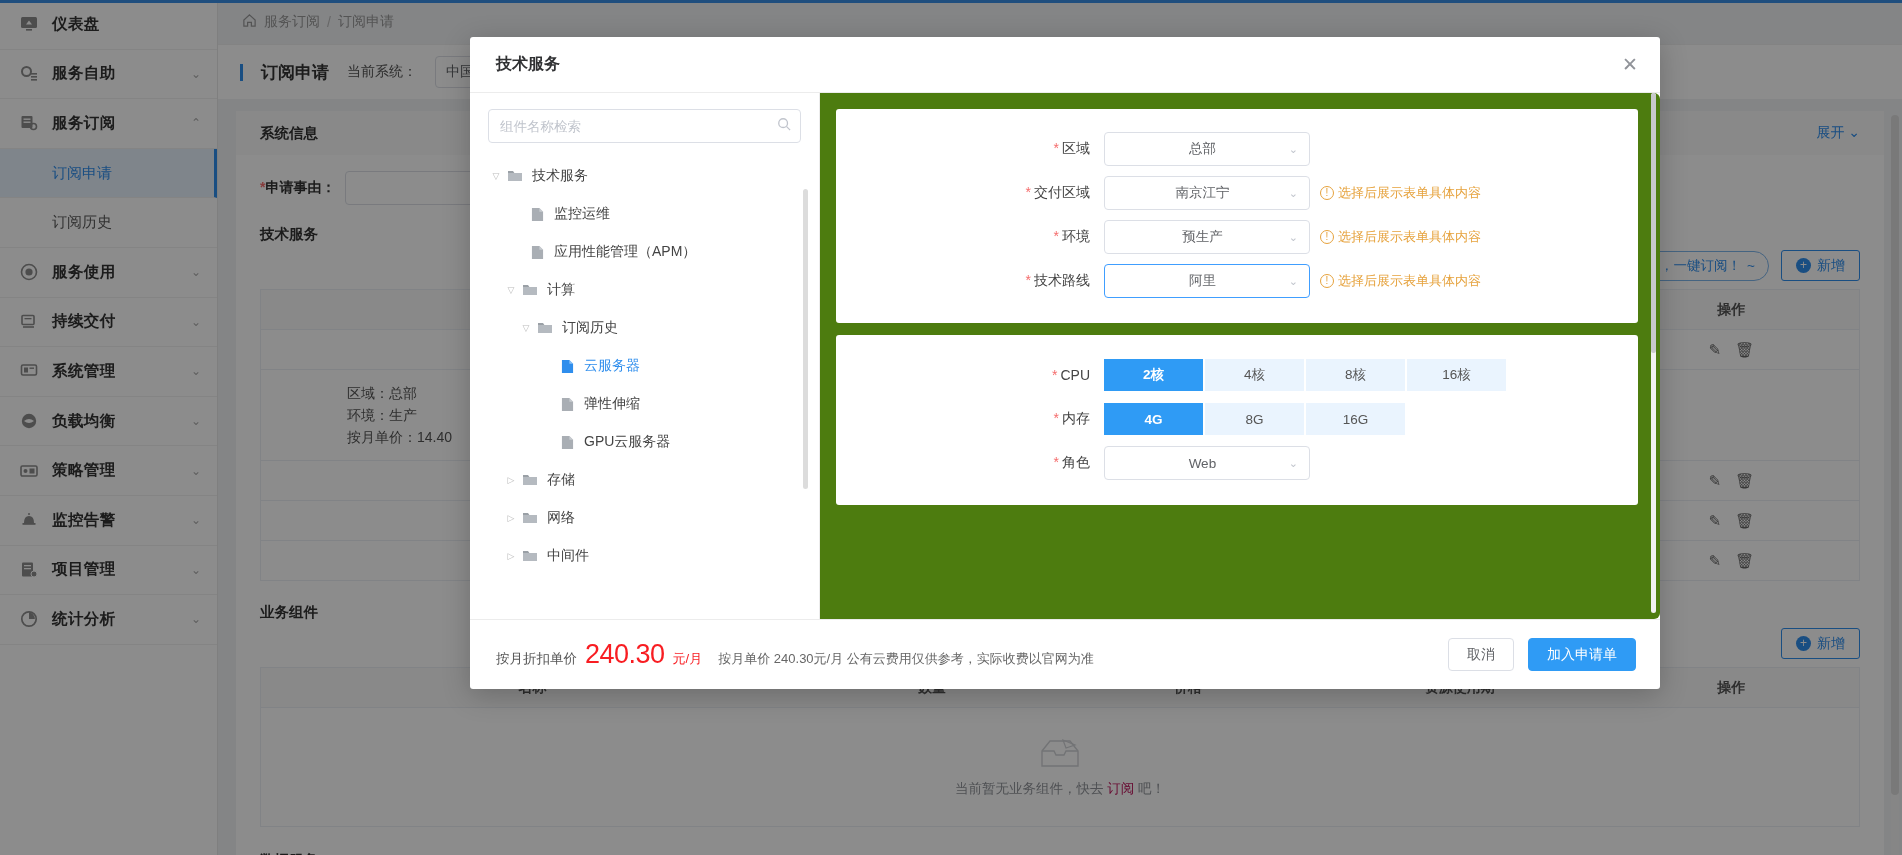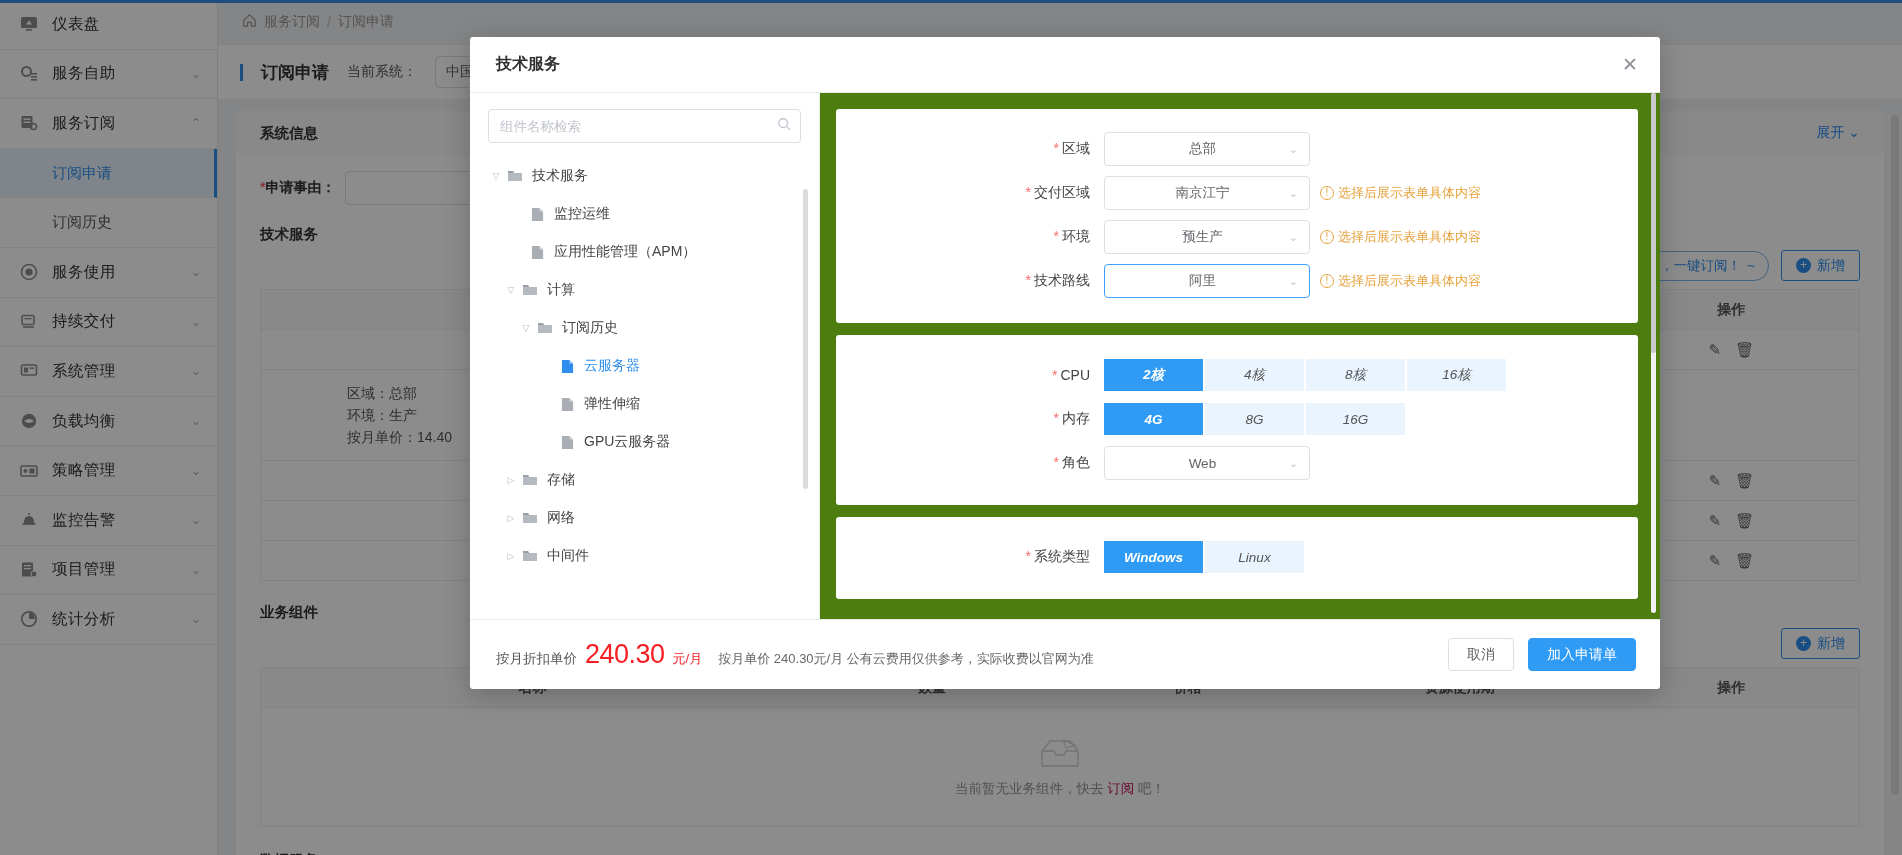--- a/index.html
+++ b/index.html
@@ -11,21 +11,21 @@
   #root { position: relative; width: 1902px; height: 855px; }
 
   
   #bg-page { position: absolute; inset: 0; display: flex; background: #f0f2f5; }
   .topline { position: absolute; left: 0; top: 0; width: 1902px; height: 3px; background: #3a8ee6; z-index: 5;}
 
   
   .sidebar { width: 218px; height: 855px; background: #fff; border-right: 1px solid #e8e8e8; flex: 0 0 218px; position: relative; z-index: 3;}
   .side-item { height: 49.6px; display: flex; align-items: center; padding: 0 16px 0 18px; border-bottom: 1px solid #f0f0f0; cursor: pointer; position: relative; }
   .side-item .ico { width: 22px; height: 22px; flex: 0 0 22px; margin-right: 12px; display: flex; align-items: center; justify-content: center; color: #8c8c8c;}
-  .side-item .lbl { font-size: 15.5px; color: #333; font-weight: 400; letter-spacing: .4px; flex: 1;}
+  .side-item .lbl { font-size: 15.5px; color: #333; font-weight: 700; letter-spacing: .4px; flex: 1;}
   .side-item .chev { color: #b0b0b0; font-size: 12px; }
   .side-sub { height: 49.6px; display: flex; align-items: center; padding-left: 52px; cursor: pointer; font-size: 15px; color: #5a5a5a; border-bottom: 1px solid #f0f0f0;}
   .side-sub.active { background: #e8f3fe; color: #2f8eed; border-right: 3px solid #2f8eed; }
 
   
   .content { flex: 1; height: 855px; overflow: hidden; position: relative; }
   .crumb { height: 44px; display: flex; align-items: center; padding-left: 24px; gap: 7px; font-size: 14px; color: #999; }
   .crumb .sep { color: #bbb; }
   .page-head { background:#fff; border-top:1px solid #eee; height: 55px; display: flex; align-items: center; padding-left: 22px; gap: 18px; }
   .page-head .bar { width: 3px; height: 17px; background: #2f8eed; }
@@ -60,21 +60,21 @@
   .bg-scroll { position: absolute; right: 3px; top: 115px; width: 8px; height: 800px; background: #f5f5f5; border-radius: 4px;}
   .bg-scroll i { display:block; width: 8px; height: 680px; background: #dcdcdc; border-radius: 4px;}
 
   
   .mask { position: absolute; inset: 0; background: rgba(0,0,0,.45); z-index: 10;}
   .modal { position: absolute; left: 470px; top: 37px; width: 1190px; height: 652px; background: #fff; border-radius: 3px; z-index: 11;
            box-shadow: 0 6px 28px rgba(0,0,0,.22); display: flex; flex-direction: column; }
   .m-head { height: 56px; border-bottom: 1px solid #ececec; display: flex; align-items: center; padding: 0 22px 0 26px; }
   .m-head .m-ttl { font-size: 16px; font-weight: 700; color: #303133; flex: 1; }
   .m-close { color: #909399; font-size: 19px; cursor: pointer; line-height: 1; }
-  .m-body { flex: 1; display: flex; overflow: hidden; }
+  .m-body { flex: 1; display: flex; overflow: hidden; border-radius: 6px; }
 
   .tree-pane { width: 350px; flex: 0 0 350px; border-right: 1px solid #ececec; padding: 16px 18px 0 18px; position: relative; }
   .search-wrap { position: relative; }
   .search-wrap input { width: 100%; height: 34px; border: 1px solid #dcdfe6; border-radius: 4px; padding: 0 30px 0 11px; font-size: 13.5px; color: #606266; outline: none; font-family: inherit;}
   .search-wrap input::placeholder { color: #c0c4cc; }
   .search-wrap .si { position: absolute; right: 10px; top: 8px; color: #c0c4cc; }
   .tree { margin-top: 14px; }
   .tnode { display: flex; align-items: center; height: 38px; font-size: 14px; color: #444; cursor: pointer; white-space: nowrap;}
   .tnode .arrow { width: 16px; flex: 0 0 16px; color: #bbb; font-size: 9px; text-align: center;}
   .tnode .ti { width: 22px; flex: 0 0 22px; display: flex; align-items: center; justify-content: center; margin-right: 6px;}
@@ -85,21 +85,21 @@
   .fgroup { background: #fff; border-radius: 3px; padding: 18px 0 20px 0; margin-bottom: 12px;}
   .frow { display: flex; align-items: center; min-height: 44px; padding: 0 10px 0 0; }
   .flab { width: 268px; flex: 0 0 268px; text-align: right; padding-right: 14px; font-size: 14px; color: #444; }
   .flab .star { color: #f56c6c; margin-right: 3px; }
   .fsel { width: 206px; height: 34px; border: 1px solid #dcdfe6; border-radius: 4px; background: #fff; display: flex; align-items: center; padding: 0 11px; font-size: 13.5px; color: #606266; cursor: pointer; position: relative;}
   .fsel.focus { border-color: #409eff; }
   .fsel .cv { flex: 1; text-align: center; }
   .fsel .ca { color: #c0c4cc; font-size: 11px;}
   .hint { display: flex; align-items: center; gap: 4px; margin-left: 10px; color: #e6a23c; font-size: 13px; white-space: nowrap;}
   .hint .hi { width: 14px; height: 14px; border: 1px solid #e6a23c; border-radius: 50%; font-size: 10px; line-height: 12px; text-align: center;}
-  .radio-grp { display: flex; font-style: italic; }
+  .radio-grp { display: flex; }
   .rbtn { min-width: 99px; height: 32px; display: flex; align-items: center; justify-content: center; background: #eaf4fe; color: #555; font-size: 13.5px; cursor: pointer; margin-right: 2px;}
   .rbtn.on { background: #2f9bf5; color: #fff; font-weight: 600;}
   .form-scroll { position: absolute; right: 4px; top: 0; width: 5px; height: 520px; background: #f1f1f1; border-radius: 3px;}
   .form-scroll i { display: block; width: 5px; height: 260px; background: #c8c9cc; border-radius: 3px;}
 
   .m-foot { height: 70px; border-top: 1px solid #ececec; display: flex; align-items: center; padding: 0 24px 0 26px; gap: 14px;}
   .price-line { display: flex; align-items: baseline; gap: 8px; flex: 1; }
   .price-line .pl { font-size: 13.5px; color: #555;}
   .price-line .pv { font-size: 27px; color: #f81d22; font-weight: 400; letter-spacing: -.5px;}
   .price-line .pu { font-size: 13px; color: #f81d22; }
@@ -601,29 +601,20 @@
           </div>
           <div class="frow">
             <span class="flab"><span class="star">*</span><span>角色</span></span>
             <span class="fsel">
               <span class="cv">Web</span>
               <span class="ca">⌄</span>
             </span>
           </div>
         </div>
 
-        <div class="fgroup">
-          <div class="frow">
-            <span class="flab"><span class="star">*</span><span>系统类型</span></span>
-            <span class="radio-grp">
-              <span class="rbtn on">Windows</span>
-              <span class="rbtn">Linux</span>
-            </span>
-          </div>
-        </div>
 
         <div class="form-scroll">
             <i></i>
           </div>
       </div>
     </div>
 
     <div class="m-foot">
       <div class="price-line">
         <span class="pl">按月折扣单价</span>

